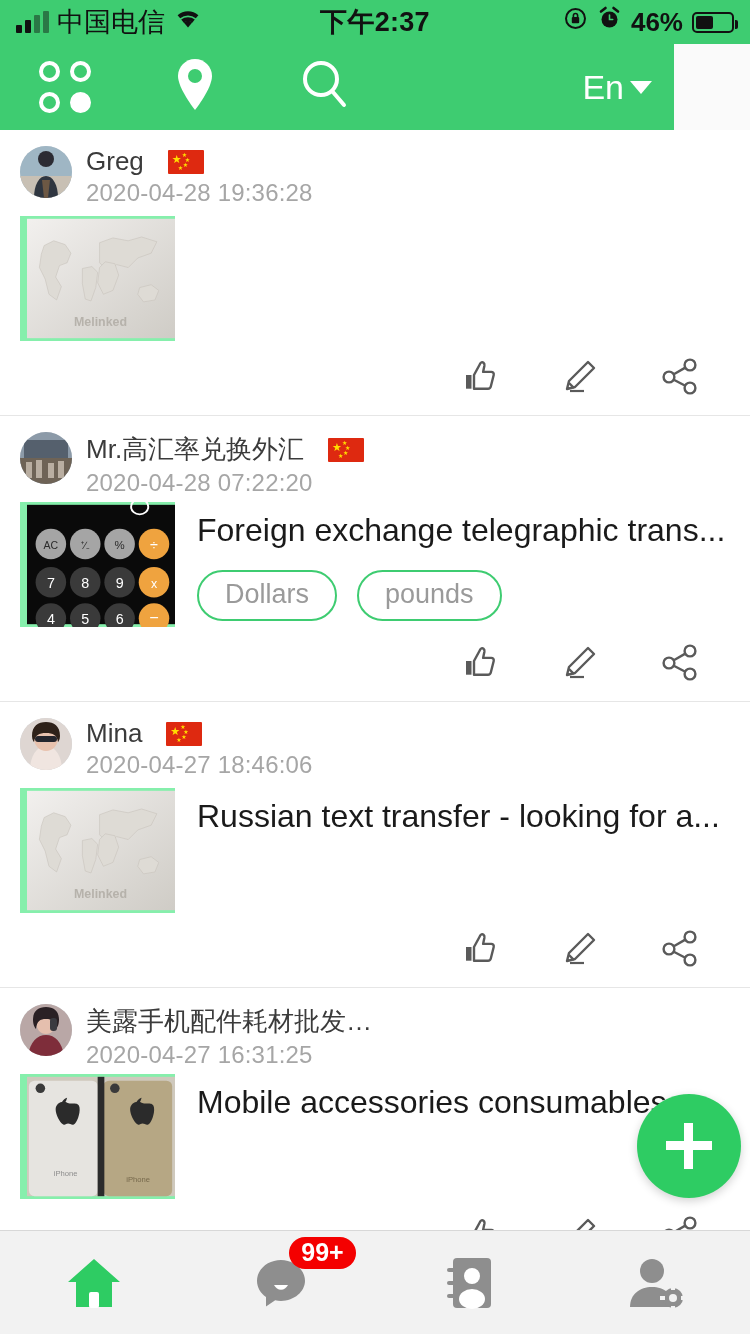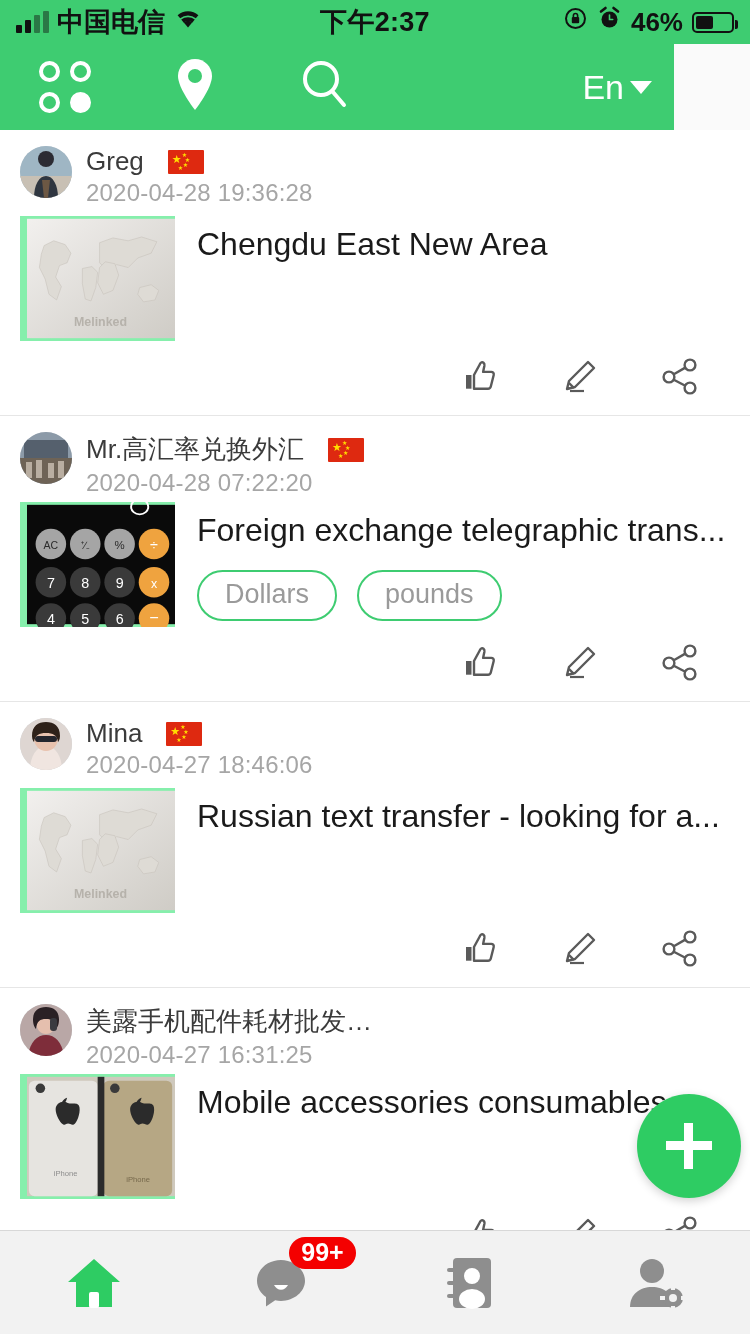--- a/index.html
+++ b/index.html
@@ -13,21 +13,21 @@
   
   .statusbar{
     position:absolute; top:0; left:0; width:750px; height:44px;
     background:#3ecc71; color:#111;
     display:flex; align-items:center; justify-content:space-between;
     padding:0 16px; font-size:26px; font-weight:600;
   }
   .sb-left{ display:flex; align-items:center; gap:8px; }
   .sb-right{ display:flex; align-items:center; gap:9px; }
   .sb-center{ position:absolute; left:0; right:0; text-align:center; font-size:27px; font-weight:700; letter-spacing:.3px; }
-  .carrier{ font-size:27px; font-weight:700; }
+  .carrier{ font-size:27px; font-weight:400; }
   .bars{ display:flex; align-items:flex-end; gap:3px; height:22px; }
   .bars i{ display:block; width:6px; background:#111; border-radius:1px; }
   .bars i:nth-child(1){ height:8px; }
   .bars i:nth-child(2){ height:13px; }
   .bars i:nth-child(3){ height:18px; opacity:.45; }
   .bars i:nth-child(4){ height:22px; opacity:.45; }
   .pct{ font-size:26px; font-weight:600; }
   .batt{ position:relative; width:42px; height:21px; border:2.5px solid #111; border-radius:5px; }
   .batt::after{ content:""; position:absolute; right:-6px; top:6px; width:3px; height:9px; background:#111; border-radius:0 2px 2px 0; }
   .batt i{ position:absolute; left:2px; top:2px; bottom:2px; width:46%; background:#111; border-radius:2px; }
@@ -240,23 +240,20 @@
               <g fill="#dedbd5" stroke="#c6c2bb" stroke-width=".6">
                 <path d="M18 28l10-5 12 4 6 9-4 10-8 3-4 12 6 10-5 14-8-6-4-16-6-12 2-14z"></path>
                 <path d="M58 52l10-2 6 6-2 16-5 14-6-2-3-16z"></path>
                 <path d="M76 25l14-5 16 3 14-4 16 5-6 12-14 5-10 10-12-3-10 6-8-8z"></path>
                 <path d="M82 45l10 2 4 12-6 16-10 4-6-12 2-16z"></path>
                 <path d="M118 72l12-3 8 6-4 10-12 2-6-8z"></path>
               </g>
               <text x="77" y="112" text-anchor="middle" font-family="Liberation Sans, sans-serif" font-size="13" font-weight="bold" fill="#b6b2ab">Melinked</text>
             </svg>
         </div>
-        <div class="content">
-          <div class="title">Chengdu East New Area</div>
-        </div>
       </div>
       <div class="actions">
         <div class="act">
           <svg width="44" height="44" viewBox="0 0 44 44">
               <path d="M16 20l6-11c.5-1.6 2.3-2.2 3.5-1.3 1 .8 1.1 1.9.9 3l-1.3 6.2h8.2c1.7 0 2.8 1.5 2.4 3.1l-2.9 11.5c-.3 1.3-1.5 2.2-2.8 2.2H16z" fill="none" stroke="#5a5a5a" stroke-width="2.4" stroke-linejoin="round"></path>
               <rect x="8" y="20" width="5.5" height="13.7" fill="#5a5a5a"></rect>
             </svg>
         </div>
         <div class="act">
           <svg width="44" height="44" viewBox="0 0 44 44">

